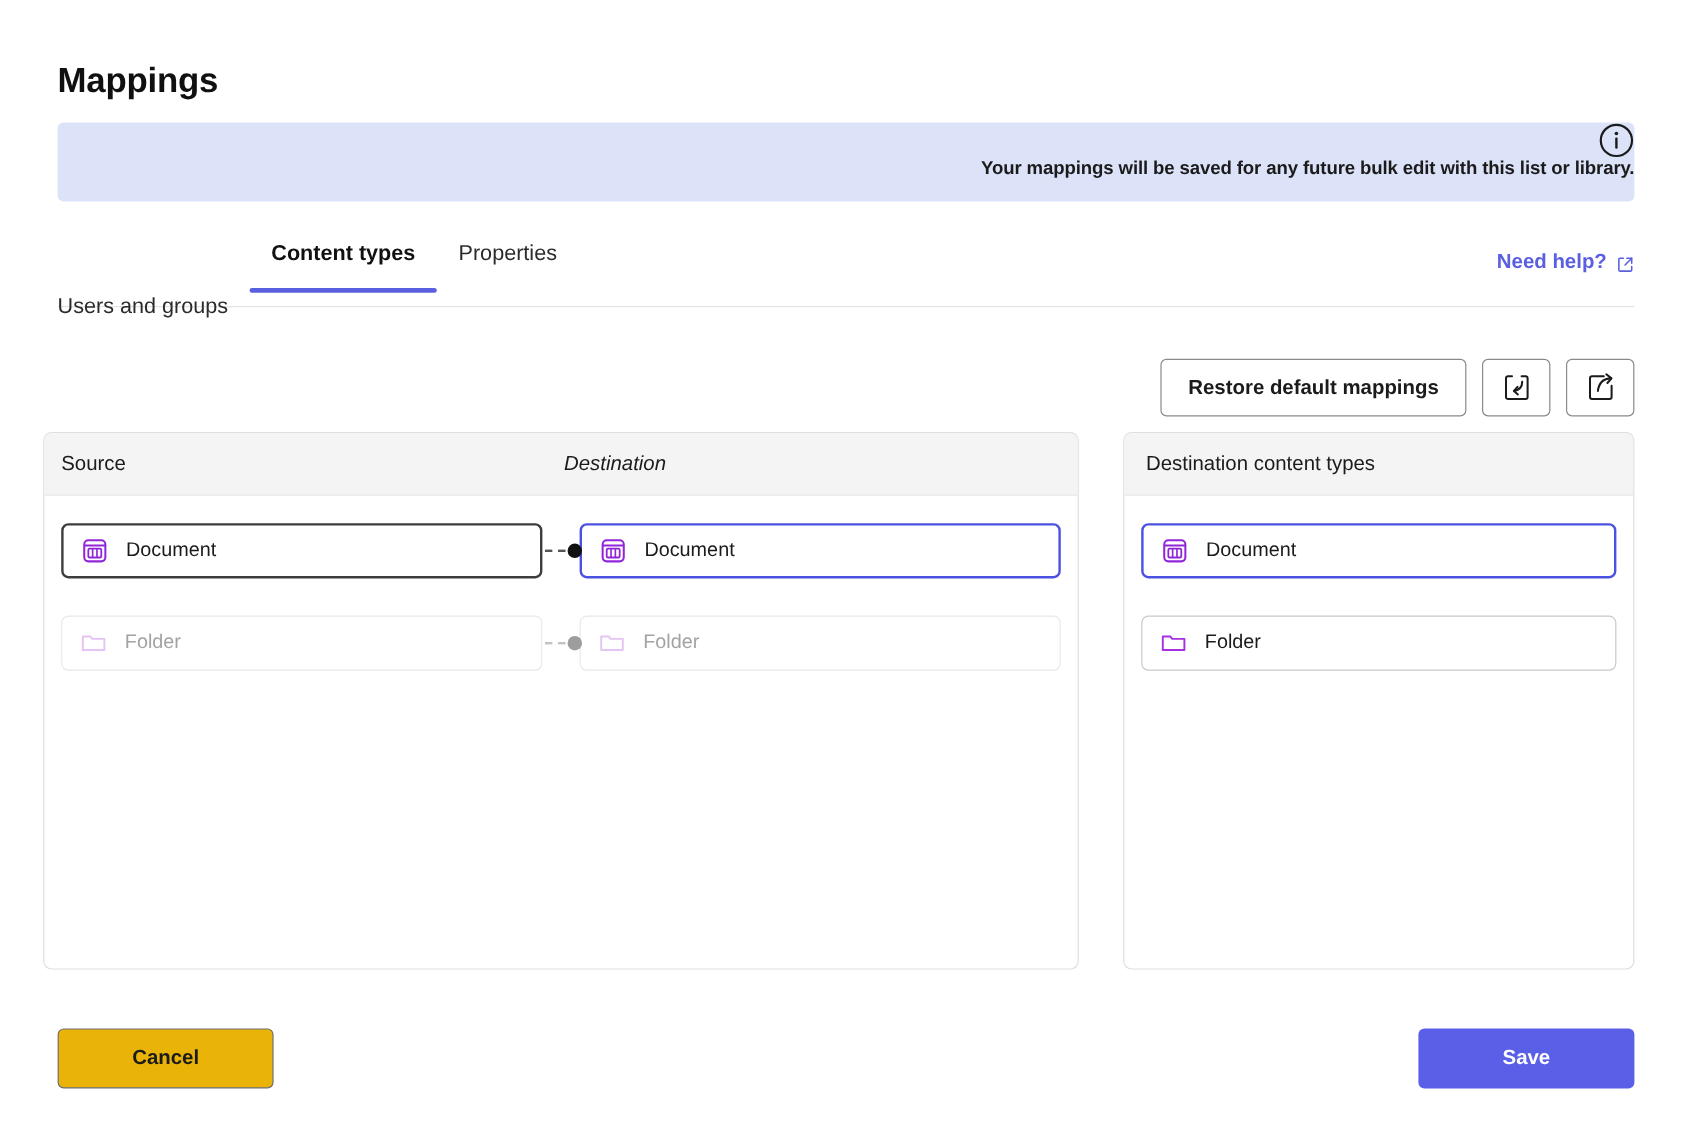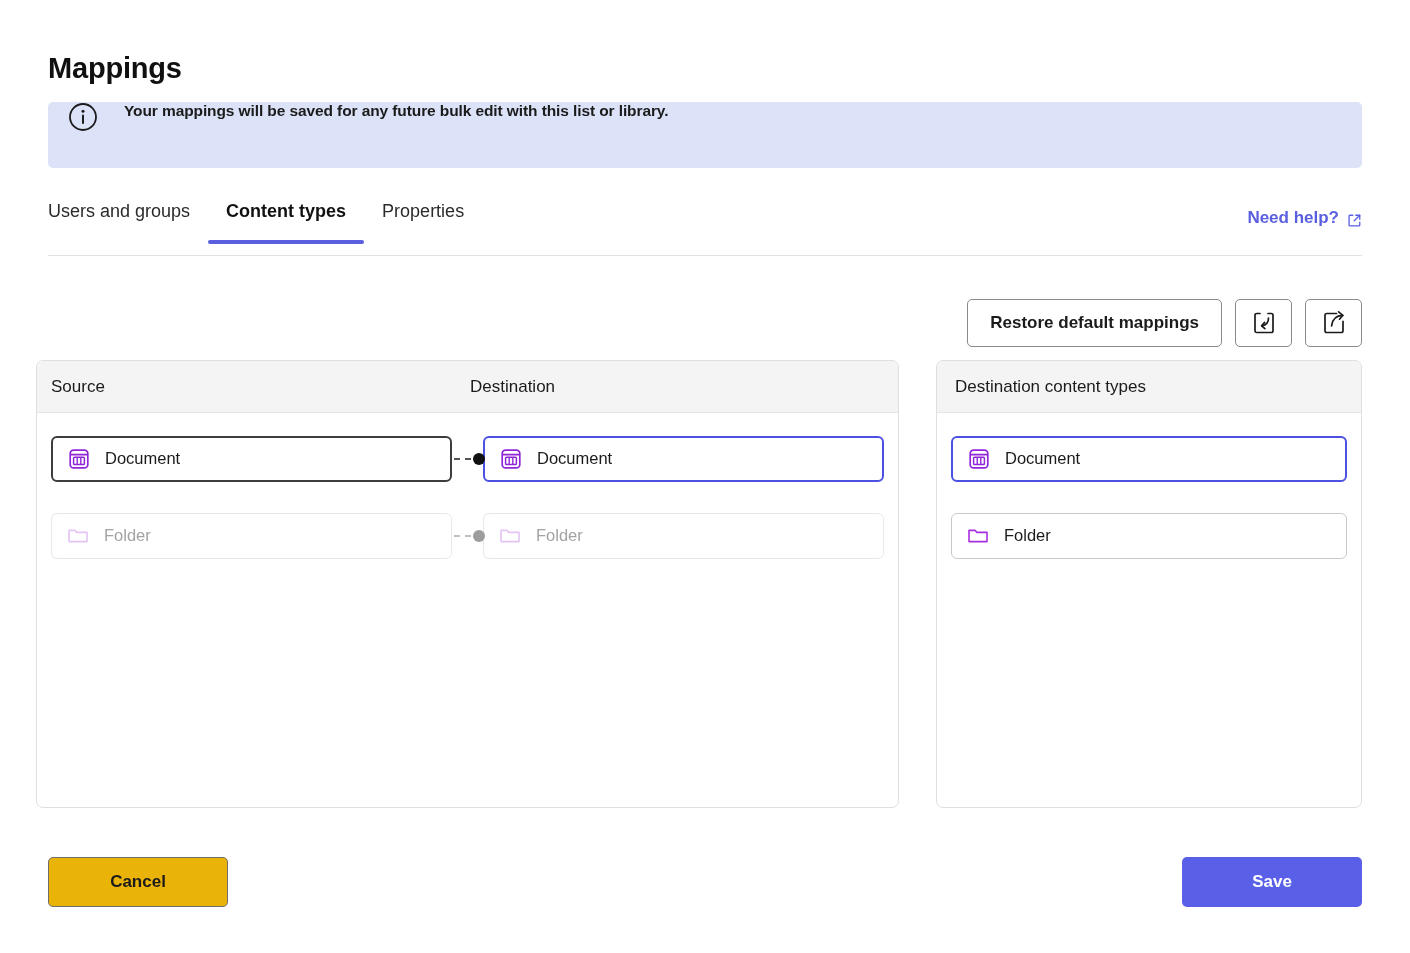--- a/index.html
+++ b/index.html
@@ -38,22 +38,23 @@
   
   .info-banner {
     position: absolute;
     left: 48px;
     top: 102px;
     width: 1314px;
     height: 66px;
     background: #dce3f8;
     border-radius: 5px;
     display: flex;
-    align-items: flex-start;
+    align-items: flex-end;
     padding-left: 20px;
+    flex-direction: column;
   }
   .info-icon {
     width: 30px;
     height: 30px;
     flex: 0 0 30px;
     display: block;
   }
   .info-text {
     margin-left: 26px;
     font-size: 15.5px;
@@ -87,21 +88,21 @@
   }
   .tab {
     position: relative;
     padding: 0 18px 20px 18px;
     font-size: 18px;
     color: #2b2b2b;
     cursor: pointer;
     line-height: 26px;
     white-space: nowrap;
   }
-  .tab:first-child { padding-left: 0; }
+  .tab:first-child { padding-left: 0; margin-top: 44px; }
   .tab.active {
     font-weight: bold;
     color: #111111;
   }
   .tab.active::after {
     content: "";
     position: absolute;
     left: 0;
     right: 0;
     bottom: 0;
@@ -182,21 +183,21 @@
     border-bottom: 1px solid #e6e6e6;
     display: flex;
     align-items: center;
   }
   .panel-head-cell {
     font-size: 17px;
     color: #1b1b1b;
     font-weight: normal;
   }
   .head-source { padding-left: 14px; width: 433px; }
-  .head-destination { padding-left: 0; }
+  .head-destination { padding-left: 0; font-style: italic; }
   .head-dest-types { padding-left: 18px; }
 
   .panel-body {
     position: relative;
     padding: 14px;
     height: calc(100% - 52px);
   }
 
   
   .map-row {

